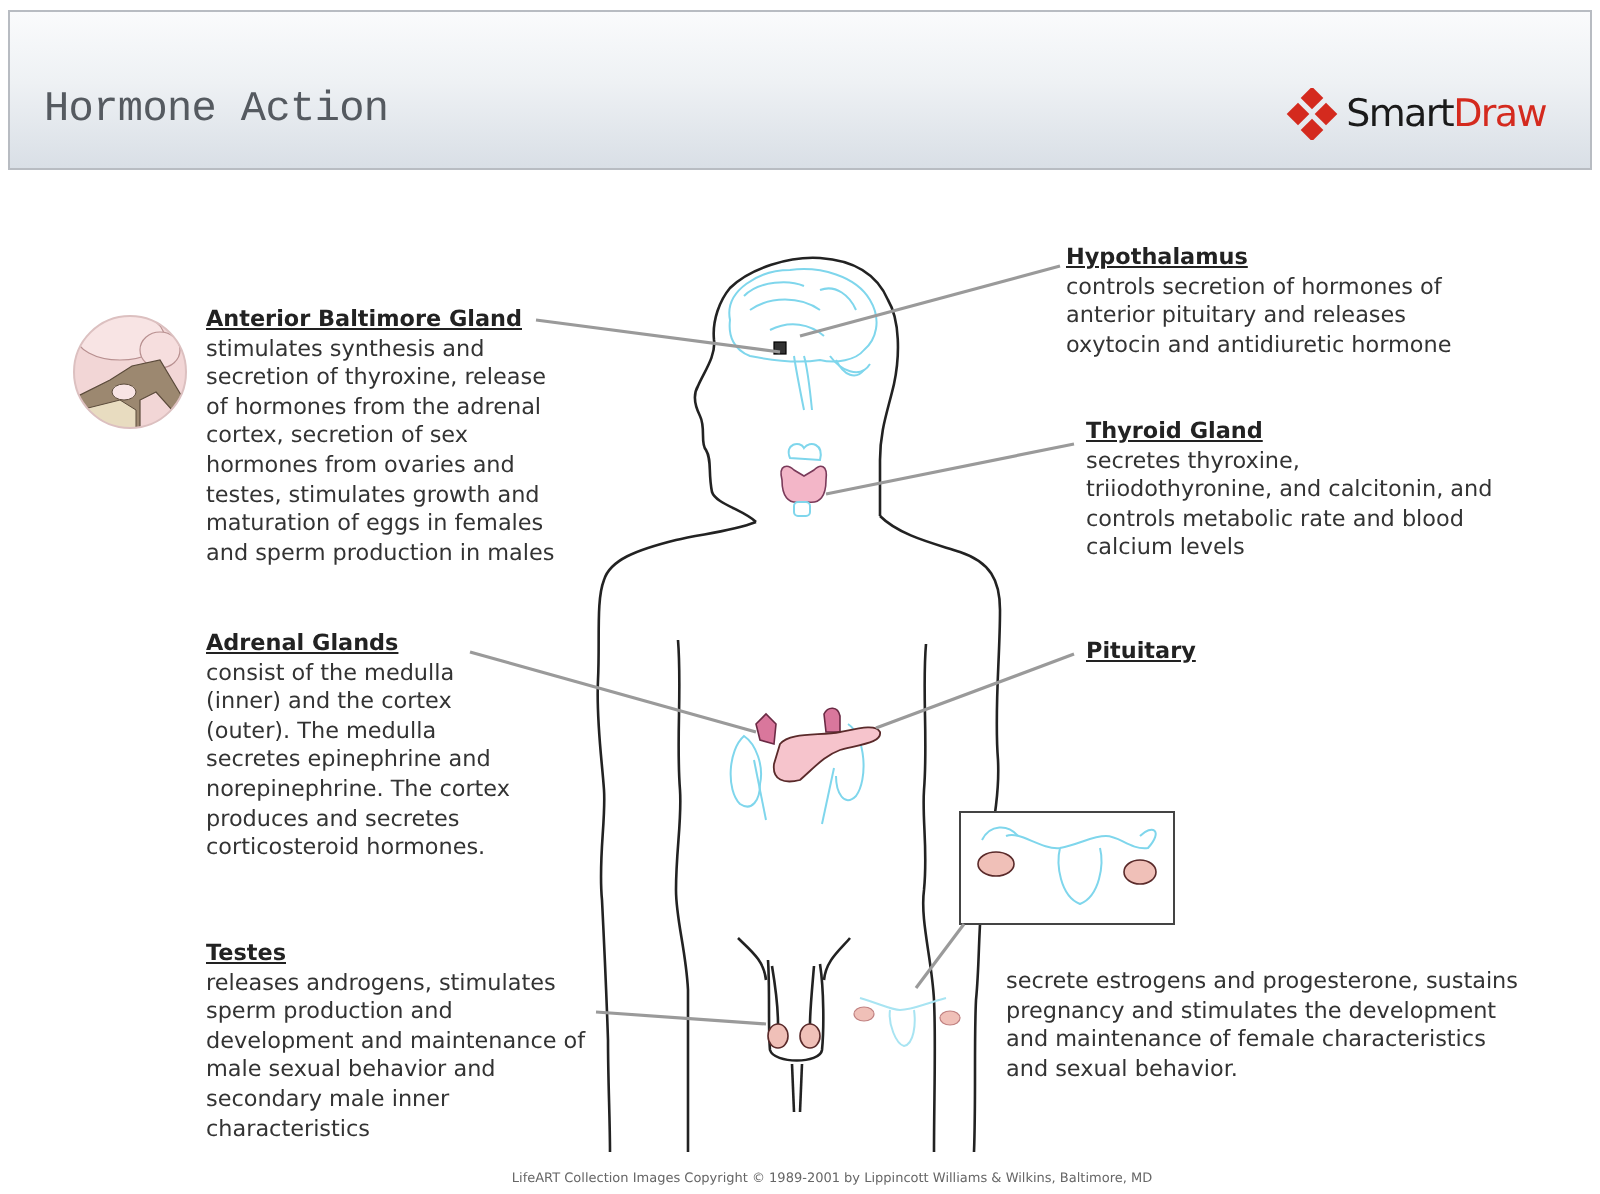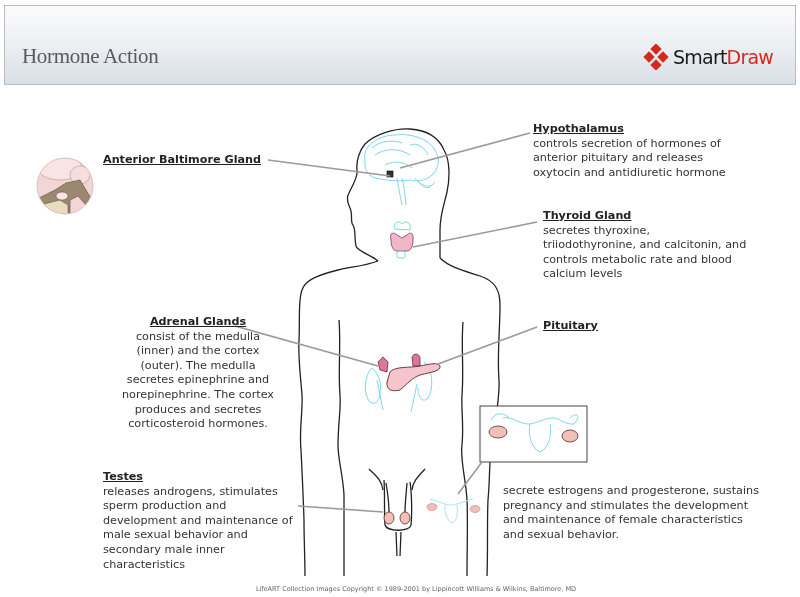--- a/index.html
+++ b/index.html
@@ -6,21 +6,21 @@
   html, body { width: 800px; height: 597px; background: #ffffff; overflow: hidden; }
   body { position: relative; font-family: "DejaVu Sans", sans-serif; color: #333333; }
 
   .header {
     position: absolute; left: 4px; top: 5px; width: 792px; height: 80px;
     border: 1px solid #b8bcc2;
     background: linear-gradient(to bottom, #fafbfc 0%, #eef1f4 45%, #d9dfe6 100%);
   }
   .header-title {
     position: absolute; left: 17px; top: 38px;
-    font-family: Liberation Serif, serif; font-size: 21px; color: #555a60;
+    font-family: Liberation Mono, monospace; font-size: 21px; color: #555a60;
     letter-spacing: -0.3px;
   }
   .logo { position: absolute; right: 22px; top: 38px; height: 26px; display: flex; align-items: center; }
   .logo-mark { width: 26px; height: 26px; margin-right: 4px; }
   .logo-smart { font-family: "DejaVu Sans", sans-serif; font-size: 19px; color: #1a1a1a; letter-spacing: -0.8px; }
   .logo-draw { font-family: "DejaVu Sans", sans-serif; font-size: 19px; color: #d42a1e; letter-spacing: -0.8px; }
 
   .diagram { position: absolute; left: 0; top: 0; width: 800px; height: 597px; }
 
   .label { position: absolute; font-size: 11.2px; line-height: 14.6px; color: #333333; }
@@ -148,38 +148,46 @@
     <line x1="537" y1="222" x2="413" y2="247"></line>
     <line x1="235" y1="326" x2="378" y2="366"></line>
     <line x1="537" y1="327" x2="438" y2="364"></line>
     <line x1="298" y1="506" x2="383" y2="512"></line>
     <line x1="482" y1="462" x2="458" y2="494"></line>
   </g>
 </svg>
 
 <div class="label" style="left:103px; top:153px; width:200px;">
   <span class="title">Anterior Baltimore Gland</span>
+  <span class="desc">stimulates synthesis and
+secretion of thyroxine, release
+of hormones from the adrenal
+cortex, secretion of sex
+hormones from ovaries and
+testes, stimulates growth and
+maturation of eggs in females
+and sperm production in males</span>
 </div>
 
 <div class="label" style="left:533px; top:122px; width:240px;">
   <span class="title">Hypothalamus</span>
   <span class="desc">controls secretion of hormones of
 anterior pituitary and releases
 oxytocin and antidiuretic hormone</span>
 </div>
 
 <div class="label" style="left:543px; top:209px; width:240px;">
   <span class="title">Thyroid Gland</span>
   <span class="desc">secretes thyroxine,
 triiodothyronine, and calcitonin, and
 controls metabolic rate and blood
 calcium levels</span>
 </div>
 
-<div class="label" style="left:103px; top:315px; width:190px;text-align:center;">
+<div class="label" style="left:103px; top:315px; width:190px;">
   <span class="title">Adrenal Glands</span>
   <span class="desc">consist of the medulla
 (inner) and the cortex
 (outer). The medulla
 secretes epinephrine and
 norepinephrine. The cortex
 produces and secretes
 corticosteroid hormones.</span>
 </div>
 

